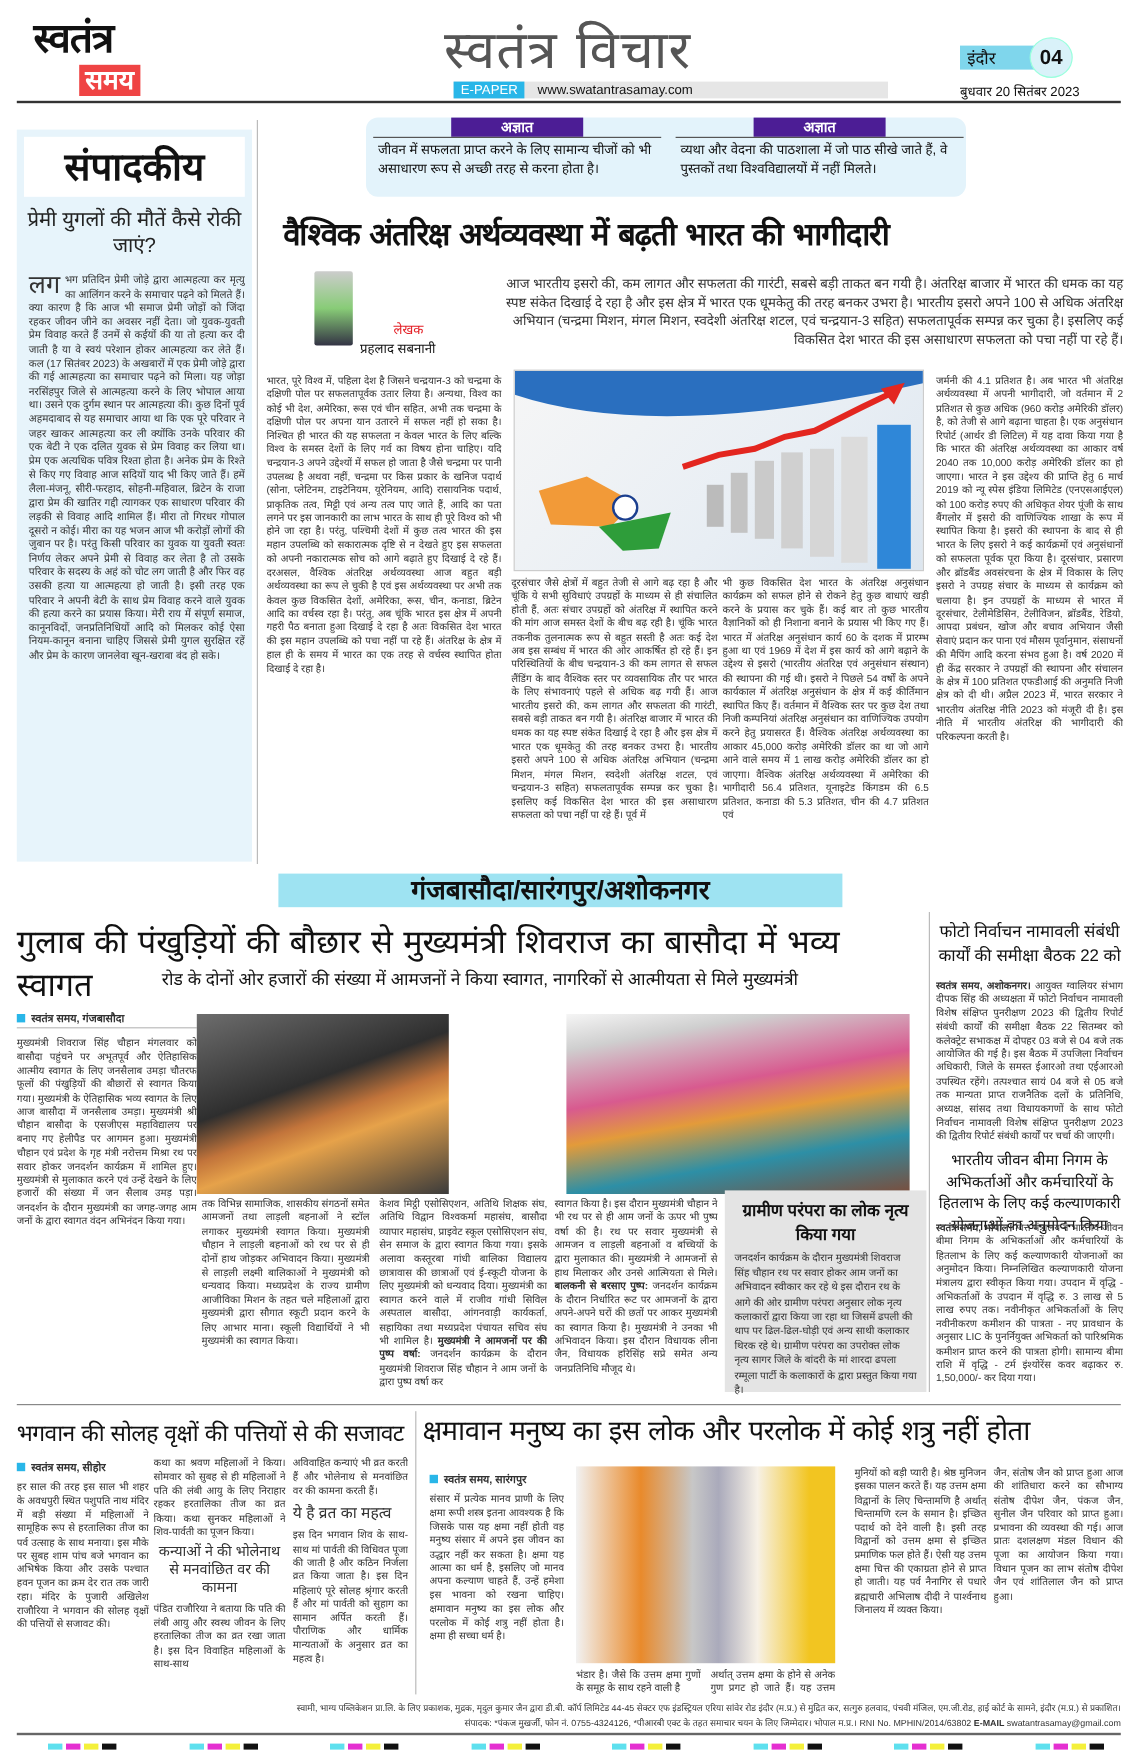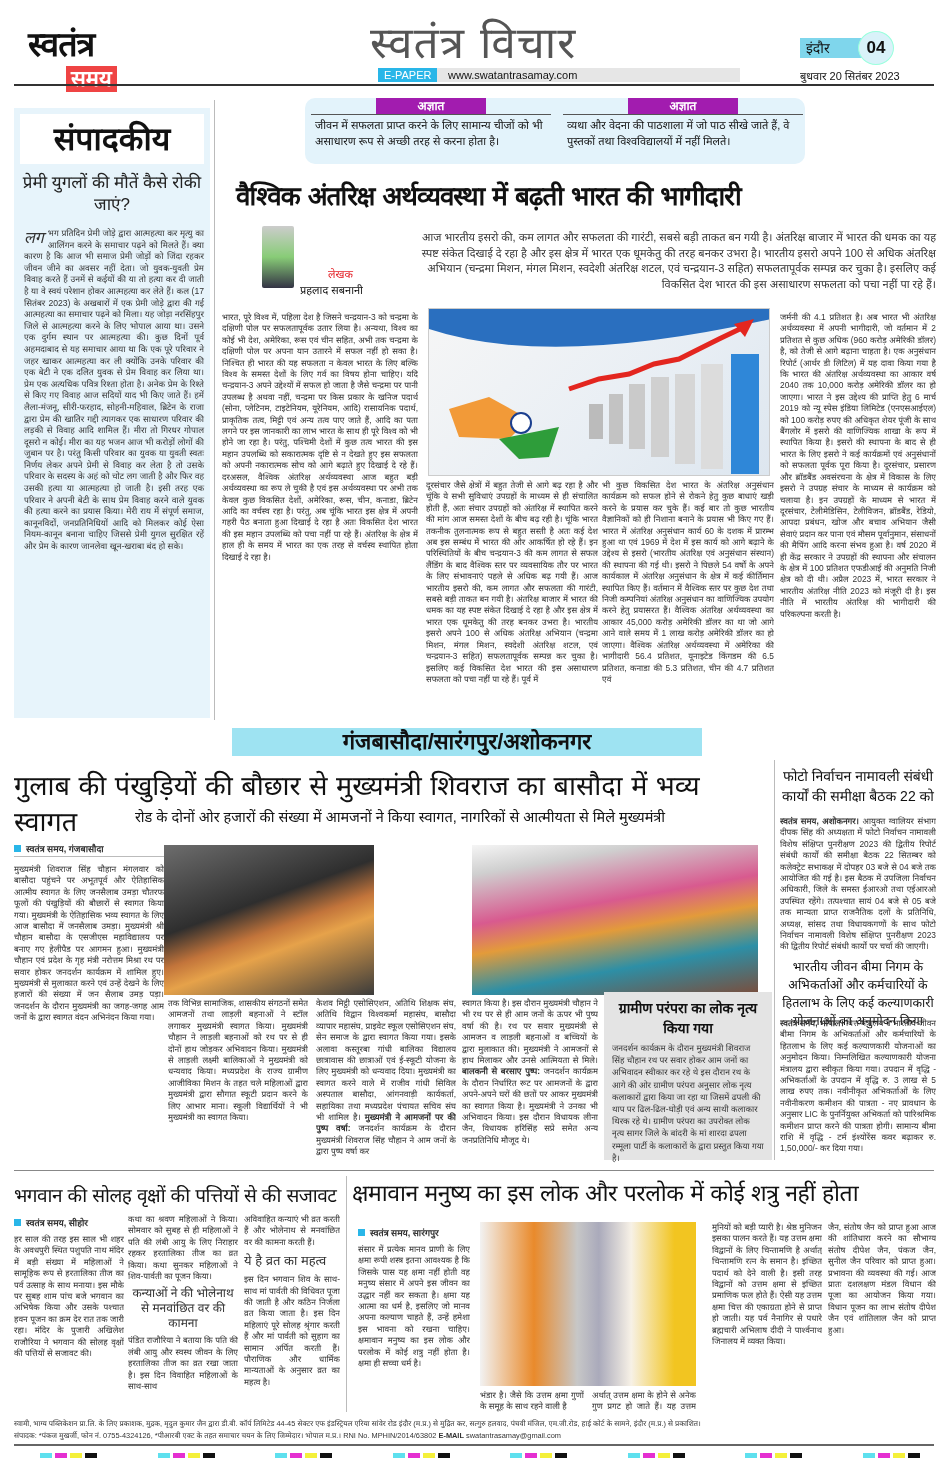--- a/index.html
+++ b/index.html
@@ -1,57 +1,57 @@
 <!DOCTYPE html>
 <html><head>
 <meta charset="utf-8">
 <style>
 *{box-sizing:border-box;margin:0;padding:0}
 body{width:945px;height:1468px;background:#fff;font-family:"Liberation Sans",sans-serif;color:#111;position:relative;overflow:hidden}
 .abs{position:absolute}
-.masthead-logo{left:28px;top:26px;width:84px;height:66px}
+.masthead-logo{left:28px;top:14px;width:84px;height:66px}
 .logo-top{font-family:"DejaVu Serif",serif;font-weight:900;font-size:34px;line-height:36px;color:#111;letter-spacing:-1px}
 .logo-bottom{position:absolute;left:38px;top:40px;background:#ef4444;color:#fff;font-weight:900;font-size:22px;line-height:26px;padding:0 5px}
 .title{left:370px;top:18px;font-size:44px;line-height:50px;color:#555;font-family:"DejaVu Sans",sans-serif;letter-spacing:1px}
 .urlbar{left:378px;top:68px;width:362px;height:14px;background:#e6e6e6}
 .epaper{position:absolute;left:0;top:0;background:#29b6e8;color:#fff;font-size:11px;line-height:14px;padding:0 6px}
 .url{position:absolute;left:70px;top:0;font-size:11px;line-height:14px}
 .city{left:800px;top:38px;width:62px;height:20px;background:#7fd6ec;font-size:14px;line-height:20px;padding-left:6px}
 .pagenum{left:858px;top:31px;width:36px;height:34px;border-radius:50%;background:#d9f2f9;border:1px solid #9fd;font-weight:bold;font-size:17px;line-height:32px;text-align:center}
 .date{left:800px;top:68px;font-size:11px}
 .rule{left:14px;top:84px;width:920px;height:2px;background:#333}
 .quotes-box{left:305px;top:98px;width:500px;height:66px;background:#e3f3fb;border-radius:10px}
 .qcol{position:absolute;top:0;width:240px}
-.qhead{margin:0 auto;width:110px;background:#a21caf;color:#fff;text-align:center;font-weight:bold;font-size:12px;line-height:16px}
+.qhead{margin:0 auto;width:110px;background:#4c1d95;color:#fff;text-align:center;font-weight:bold;font-size:12px;line-height:16px}
 .qline{height:1px;background:#555;margin-top:0}
 .qtext{font-size:11px;line-height:16px;padding:2px 4px;color:#111}
 .editorial{left:14px;top:108px;width:196px;height:610px;background:#e7f4fb}
 .ed-title{position:absolute;left:6px;top:6px;width:184px;height:50px;background:#fff;font-weight:900;font-size:32px;line-height:50px;text-align:center;font-family:"DejaVu Sans",sans-serif}
 .ed-sub{position:absolute;left:0;top:64px;width:196px;text-align:center;font-size:17px;line-height:22px;color:#222}
 .ed-body{position:absolute;left:10px;top:120px;width:180px;font-size:8.6px;line-height:11.6px;color:#333;text-align:justify}
-.dropcap{font-size:16px;float:left;line-height:20px;margin-right:4px;font-style:italic}
+.dropcap{font-size:21px;float:left;line-height:20px;margin-right:4px;}
 .headline-main{left:236px;top:176px;width:716px;text-align:left;font-family:"DejaVu Sans",sans-serif;font-weight:900;font-size:26px;line-height:40px;letter-spacing:-1px}
 .author-photo{left:262px;top:226px;width:32px;height:62px;background:linear-gradient(#ccc,#8c7,#334);border-radius:2px}
 .author-label{left:328px;top:266px;color:#e31e24;font-size:11px}
 .author-name{left:300px;top:282px;font-size:11px}
 .lede{left:420px;top:230px;width:516px;font-size:11px;line-height:15.6px;text-align:right;color:#333}
 .col{font-size:8.4px;line-height:11.4px;color:#333;text-align:justify}
 .chart-img{left:428px;top:308px;width:342px;height:168px;background:linear-gradient(135deg,#f6f6f6 0%,#e8eef4 60%,#dde6ef 100%);border:1px solid #ccc;overflow:hidden}
 .section-bar{left:232px;top:728px;width:470px;height:28px;background:#9ee3f2;font-weight:bold;font-size:22px;line-height:28px;text-align:center}
 .hl2{left:14px;top:768px;width:740px;text-align:left;font-size:27px;line-height:36px;font-family:"DejaVu Sans",sans-serif}
 .sub2{left:80px;top:806px;width:640px;text-align:center;font-size:14.5px;line-height:22px}
 .byline{font-size:9px;font-weight:bold;color:#333}
 .byline:before{content:"";display:inline-block;width:7px;height:7px;background:#29b6e8;margin-right:5px}
 .photo{background:#555;overflow:hidden}
 .grey-box{left:604px;top:992px;width:168px;height:168px;background:#e4e4e4}
 .gb-title{font-weight:bold;font-size:14px;line-height:20px;text-align:center;padding-top:6px}
 .gb-text{font-size:8.5px;line-height:12.2px;padding:4px 8px;color:#333}
 .side-hl{font-size:14px;line-height:20px;text-align:center}
 .hl3{font-size:23px;line-height:30px;font-family:"DejaVu Sans",sans-serif;letter-spacing:-0.5px}
-.footer{left:14px;top:1418px;width:920px;text-align:left;font-size:7.4px;line-height:12px;color:#333}
+.footer{left:14px;top:1418px;width:920px;text-align:right;font-size:7.4px;line-height:12px;color:#333}
 .foot-rule{left:14px;top:1444px;width:920px;height:2px;background:#666}
 .regmarks{left:40px;top:1453px;width:880px;height:6px;display:flex;justify-content:space-between}
 .reg{display:flex;gap:3px}
 .reg span{width:12px;height:5px;display:block}
 .vdiv{background:#bbb;width:1px}
 .hdiv{background:#bbb;height:1px}
 </style>
 </head>
 <body>
 

